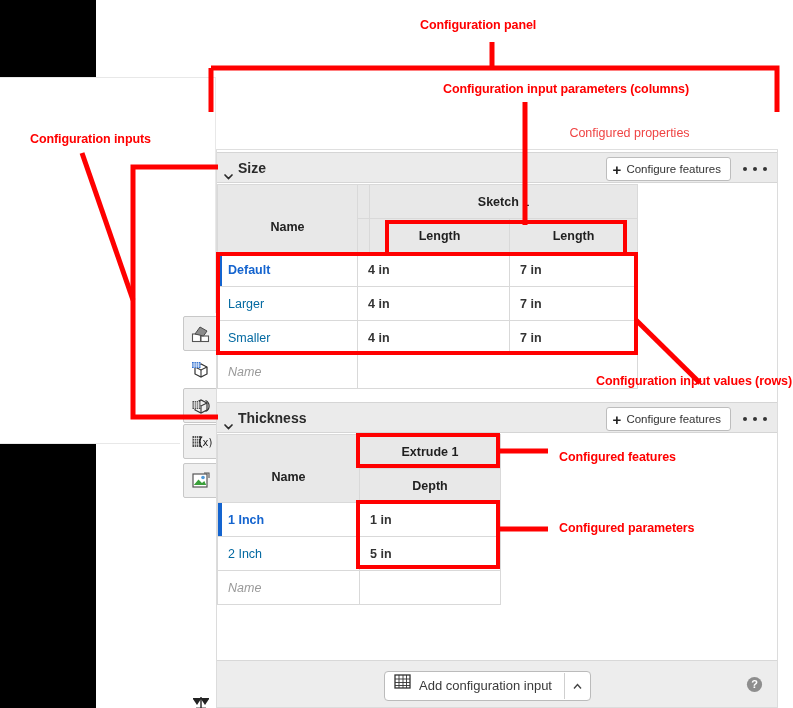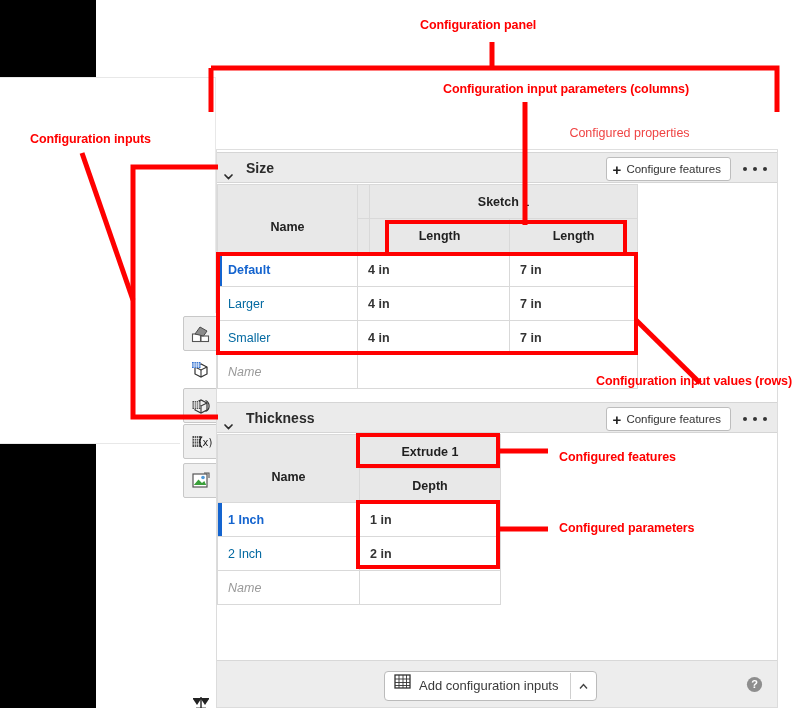--- a/index.html
+++ b/index.html
@@ -47,21 +47,21 @@
 
   
   .sec-head{
     position:absolute;left:217px;width:560px;height:31px;
     background:#ebebeb;border-top:1px solid #d5d5d5;border-bottom:1px solid #d5d5d5;
     box-sizing:border-box;
   }
   .sec-title{
     position:absolute;left:6px;top:0;height:31px;line-height:31px;
     font-size:14px;font-weight:bold;color:#2b2b2b;
-    display:flex;align-items:center;gap:12px;
+    display:flex;align-items:center;gap:4px;
   }
   .chev{display:inline-block;width:11px;height:11px;position:relative;top:-1px;}
   .cfg-feat-btn{
     position:absolute;right:46px;top:4px;height:22px;
     background:#fff;border:1px solid #bdbdbd;border-radius:3px;
     font-size:11.5px;color:#333;padding:0 9px 0 6px;
     display:flex;align-items:center;gap:5px;line-height:20px;white-space:nowrap;
   }
   .plus{font-size:15px;font-weight:bold;line-height:1;color:#222;}
   .kebab{
@@ -278,39 +278,39 @@
     </tr>
     <tr>
       <td class="hd">Depth</td>
     </tr>
     <tr>
       <td class="rowname sel">1 Inch</td>
       <td class="val">1 in</td>
     </tr>
     <tr>
       <td class="rowname">2 Inch</td>
-      <td class="val">2 in</td>
+      <td class="val">5 in</td>
     </tr>
     <tr>
       <td class="placeholder">Name</td>
       <td class="nb"></td>
     </tr>
   </tbody>
 </table>
 
 <div id="panel-footer">
   <div id="add-input-btn">
     <span id="add-input-label">
       <span>
         <svg width="17" height="17" viewBox="0 0 17 17">
           <rect x="1" y="2" width="15" height="13" fill="#fff" stroke="#333" stroke-width="1.3"></rect>
           <path d="M1 6h15M1 9.5h15M1 12.5h15M5 2v13M9 2v13M12.5 2v13" stroke="#333" stroke-width="0.9"></path>
         </svg>
       </span>
-      <span>Add configuration inputs</span>
+      <span>Add configuration input</span>
     </span>
     <span id="add-input-caret">
       <svg width="9" height="7" viewBox="0 0 9 7">
           <path d="M1 5.5 L4.5 1.5 L8 5.5" fill="none" stroke="#444" stroke-width="1.4"></path>
         </svg>
     </span>
   </div>
   <div id="help-icon">
     <svg width="17" height="17" viewBox="0 0 17 17">
       <circle cx="8.5" cy="8.5" r="7.6" fill="#8e8e8e"></circle>

